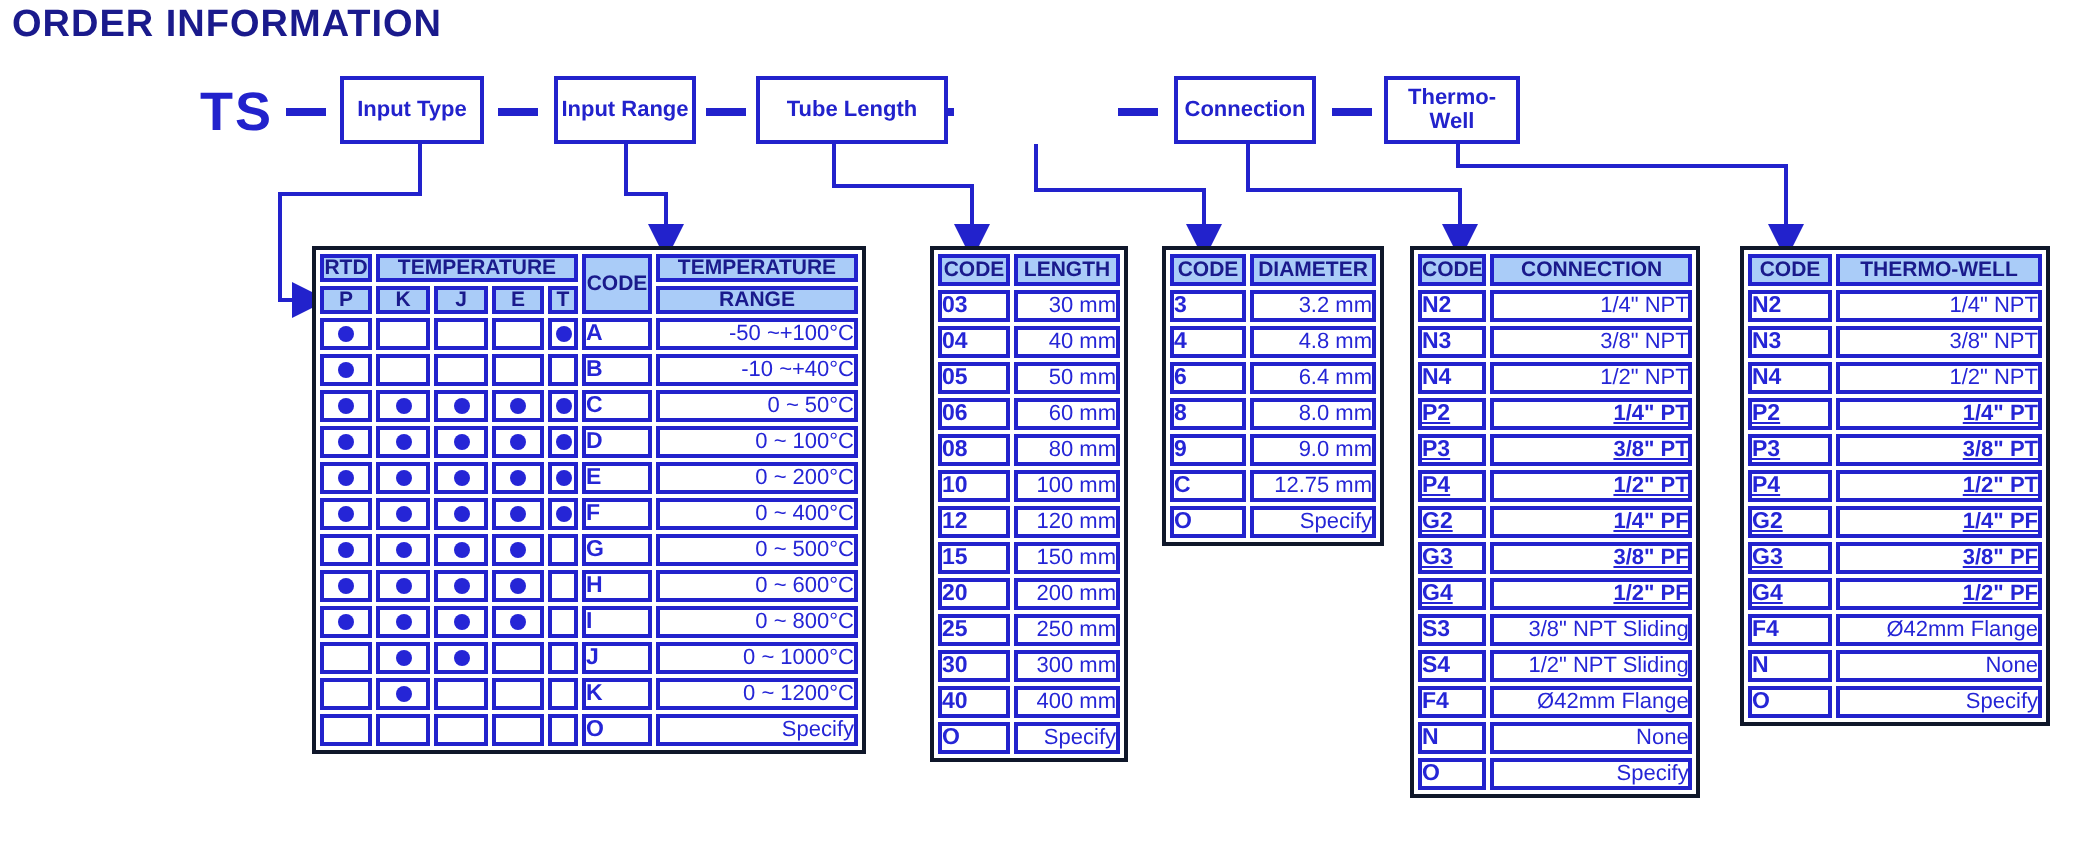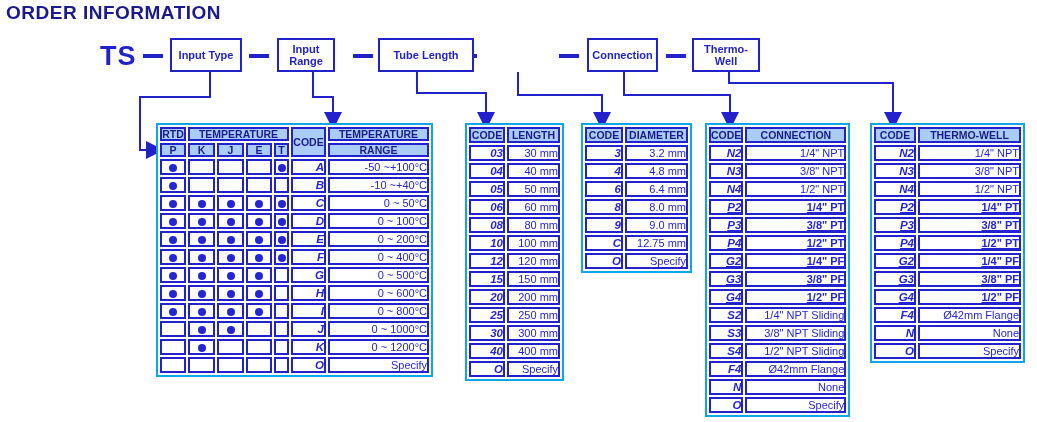--- a/index.html
+++ b/index.html
@@ -4,44 +4,44 @@
 <style>
   html,body{margin:0;padding:0;background:#fff;}
   .canvas{position:relative;width:1037px;height:422px;background:#ffffff;overflow:hidden;
           font-family:"Liberation Sans",sans-serif;}
   .title{position:absolute;left:6px;top:2px;font-size:19px;font-weight:bold;color:#1a1a8c;letter-spacing:.5px;}
   .ts{position:absolute;left:100px;top:41px;font-size:27px;font-weight:bold;color:#2222cc;letter-spacing:1px;}
   .fbox{position:absolute;top:38px;height:34px;box-sizing:border-box;border:2px solid #2222cc;background:#fff;
         display:flex;align-items:center;justify-content:center;text-align:center;
         font-size:11px;font-weight:bold;color:#2222cc;line-height:12px;z-index:2;}
   .overlay{position:absolute;left:0;top:0;z-index:1;pointer-events:none;}
-  .twrap{position:absolute;border:2px solid #0ea5e9;background:#fff;z-index:2;}
+  .twrap{position:absolute;border:2px solid #0f172a;background:#fff;z-index:2;}
   table.t{border-collapse:separate;border-spacing:2px;table-layout:fixed;}
   .t th,.t td{border:2px solid #2222cc;padding:0;overflow:hidden;white-space:nowrap;}
   .t th{background:#aaccf8;color:#1a1a8c;font-size:10.5px;font-weight:bold;height:12px;line-height:12px;text-align:center;}
   .t tr.hshort th{height:10px;line-height:10px;}
   .t td{font-size:11px;color:#2525d6;height:12px;line-height:12px;background:#fff;}
-  .t td.code{font-weight:bold;text-align:right;font-size:11.5px;font-style:italic;}
+  .t td.code{font-weight:bold;text-align:left;font-size:11.5px;}
   .t td.val{text-align:right;padding-left:6px;}
   .t td.dotc{text-align:center;}
   .dot{display:inline-block;width:8px;height:8px;border-radius:50%;background:#2525d6;vertical-align:middle;}
   .ul{text-decoration:underline;font-weight:bold;}
 </style>
 </head>
 <body>
 
 <div class="canvas">
 
   <div class="title">ORDER INFORMATION</div>
   <div class="ts">TS</div>
 
   <div class="fbox" style="left:170px;width:72px">
     <span>Input Type</span>
     </div>
-  <div class="fbox" style="left:277px;width:58px">
+  <div class="fbox" style="left:277px;width:71px">
     <span>Input Range</span>
     </div>
   <div class="fbox" style="left:378px;width:96px">
     <span>Tube Length</span>
     </div>
   <div class="fbox" style="left:587px;width:71px">
     <span>Connection</span>
     </div>
   <div class="fbox" style="left:692px;width:68px">
     <span>Thermo-Well</span>
@@ -409,24 +409,20 @@
           <tr>
             <td class="code ul">G3</td>
             <td class="val ul">3/8" PF</td>
           </tr>
 
           <tr>
             <td class="code ul">G4</td>
             <td class="val ul">1/2" PF</td>
           </tr>
 
-          <tr>
-            <td class="code">S2</td>
-            <td class="val">1/4" NPT Sliding</td>
-          </tr>
 
           <tr>
             <td class="code">S3</td>
             <td class="val">3/8" NPT Sliding</td>
           </tr>
 
           <tr>
             <td class="code">S4</td>
             <td class="val">1/2" NPT Sliding</td>
           </tr>

